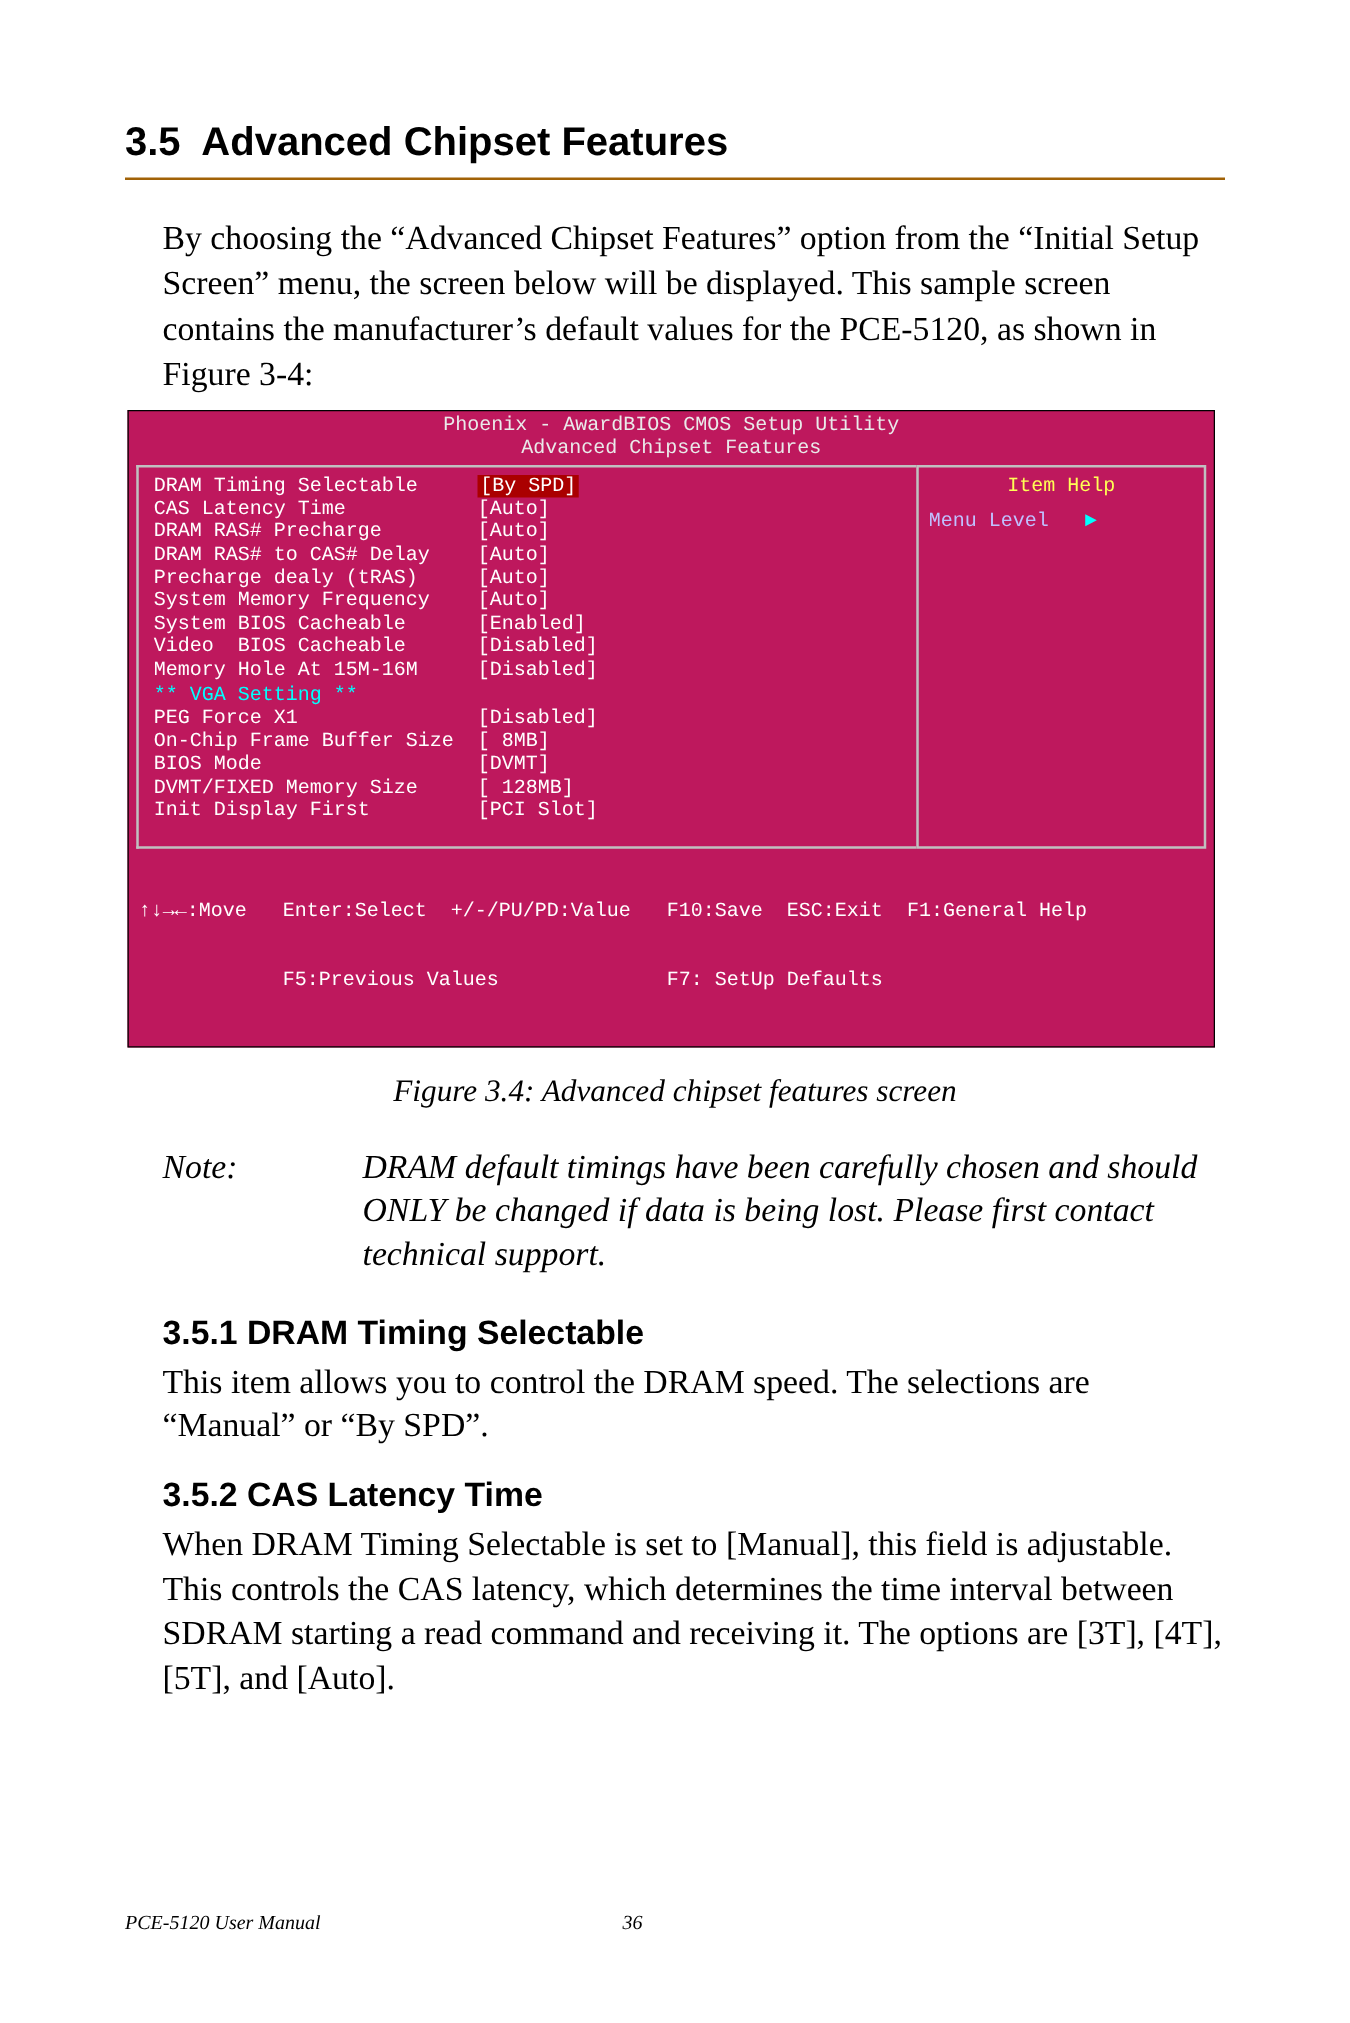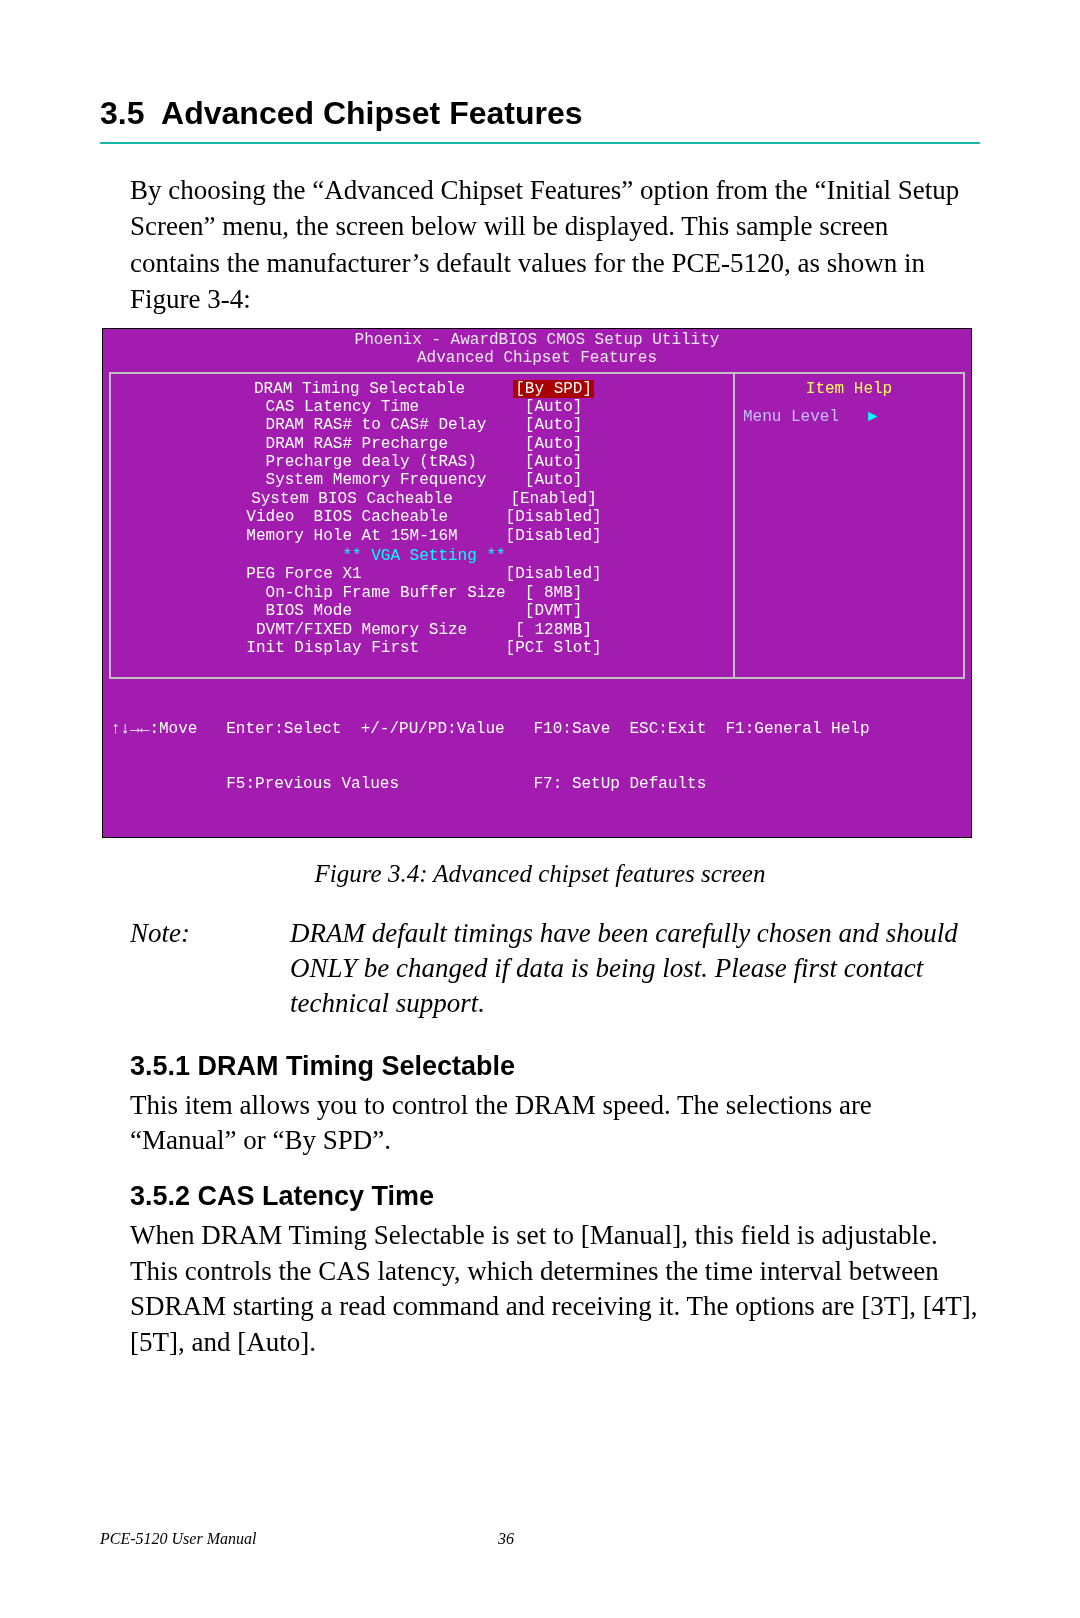--- a/index.html
+++ b/index.html
@@ -9,34 +9,34 @@
     background: #ffffff;
     font-family: "Times New Roman", Times, serif;
     position: relative;
     padding: 95px 100px 60px 100px;
   }
   .section-heading {
     font-family: Arial, Helvetica, sans-serif;
     font-weight: bold;
     font-size: 32px;
     padding-bottom: 10px;
-    border-bottom: 2px solid #14b8a6;
+    border-bottom: 2px solid #a16207;
     margin-bottom: 28px;
   }
   .intro-text {
     font-size: 27px;
     line-height: 1.35;
     margin-left: 30px;
     margin-bottom: 10px;
   }
   
   .bios-box {
     margin: 6px 0 8px 2px;
     width: 870px;
-    background: #a21caf;
+    background: #be185d;
     color: #ffffff;
     font-family: "Courier New", monospace;
     font-size: 16px;
     line-height: 1.15;
     border: 1px solid #000;
   }
   .bios-title {
     text-align: center;
     color: #eaeaea;
     padding: 2px 0 0 0;
@@ -48,21 +48,20 @@
   }
   .bios-body {
     display: flex;
     margin: 0 6px;
   }
   .bios-left {
     flex: 1;
     border: 2px solid #c0c0c0;
     border-right: none;
     padding: 6px 8px 20px 12px;
-    text-align: center;
   }
   .bios-right {
     width: 232px;
     border: 2px solid #c0c0c0;
     padding: 6px 8px;
   }
   .bios-row { white-space: pre; }
   .bios-row .val { color: #ffffff; }
   .highlight-val { background: #aa0000; color: #ffffff; padding: 0 2px;}
   .vga-header { color: #00ffff; margin-top: 2px;}
@@ -125,22 +124,22 @@
 
 <p class="intro-text">By choosing the “Advanced Chipset Features” option from the “Initial Setup Screen” menu, the screen below will be displayed. This sample screen contains the manufacturer’s default values for the PCE-5120, as shown in Figure 3-4:</p>
 
 <div class="bios-box">
   <div class="bios-title">Phoenix - AwardBIOS CMOS Setup Utility</div>
   <div class="bios-subtitle">Advanced Chipset Features</div>
   <div class="bios-body">
     <div class="bios-left" id="bios-left">
         <div class="bios-row"><span>DRAM Timing Selectable     </span><span class="highlight-val">[By SPD]</span></div>
         <div class="bios-row"><span>CAS Latency Time           </span><span class="val">[Auto]</span></div>
+        <div class="bios-row"><span>DRAM RAS# Precharge        </span><span class="val">[Auto]</span></div>
         <div class="bios-row"><span>DRAM RAS# to CAS# Delay    </span><span class="val">[Auto]</span></div>
-        <div class="bios-row"><span>DRAM RAS# Precharge        </span><span class="val">[Auto]</span></div>
         <div class="bios-row"><span>Precharge dealy (tRAS)     </span><span class="val">[Auto]</span></div>
         <div class="bios-row"><span>System Memory Frequency    </span><span class="val">[Auto]</span></div>
         <div class="bios-row"><span>System BIOS Cacheable      </span><span class="val">[Enabled]</span></div>
         <div class="bios-row"><span>Video  BIOS Cacheable      </span><span class="val">[Disabled]</span></div>
         <div class="bios-row"><span>Memory Hole At 15M-16M     </span><span class="val">[Disabled]</span></div>
         <div class="vga-header"> ** VGA Setting **</div>
         <div class="bios-row"><span>PEG Force X1               </span><span class="val">[Disabled]</span></div>
         <div class="bios-row"><span>On-Chip Frame Buffer Size  </span><span class="val">[ 8MB]</span></div>
         <div class="bios-row"><span>BIOS Mode                  </span><span class="val">[DVMT]</span></div>
         <div class="bios-row"><span>DVMT/FIXED Memory Size     </span><span class="val">[ 128MB]</span></div>

